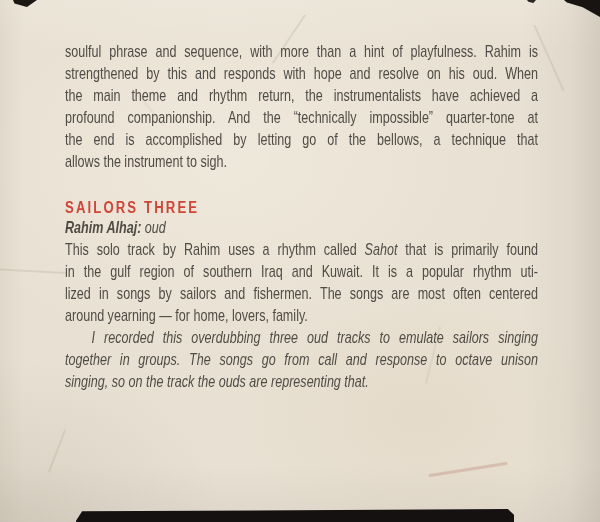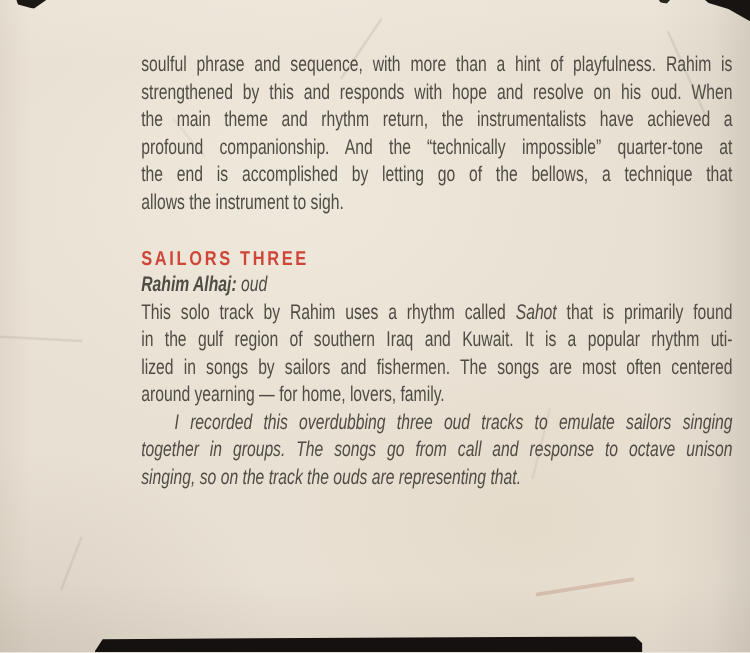--- a/index.html
+++ b/index.html
@@ -55,21 +55,20 @@
   }
 
   
   .content {
     position: absolute;
     left: 65px; top: 41px;
     width: 473px;
     color: #4f4c45;
     font-size: 17px;
     line-height: 22px;
-    margin-left: 48px;
   }
   .squeeze {
     width: 640px;
     transform: scaleX(0.739);
     transform-origin: 0 0;
   }
   .line { text-align: justify; text-align-last: justify; white-space: normal; }
   .line.last { text-align-last: left; }
   .line.indent { padding-left: 36px; }
   .line span.i { font-style: italic; }

